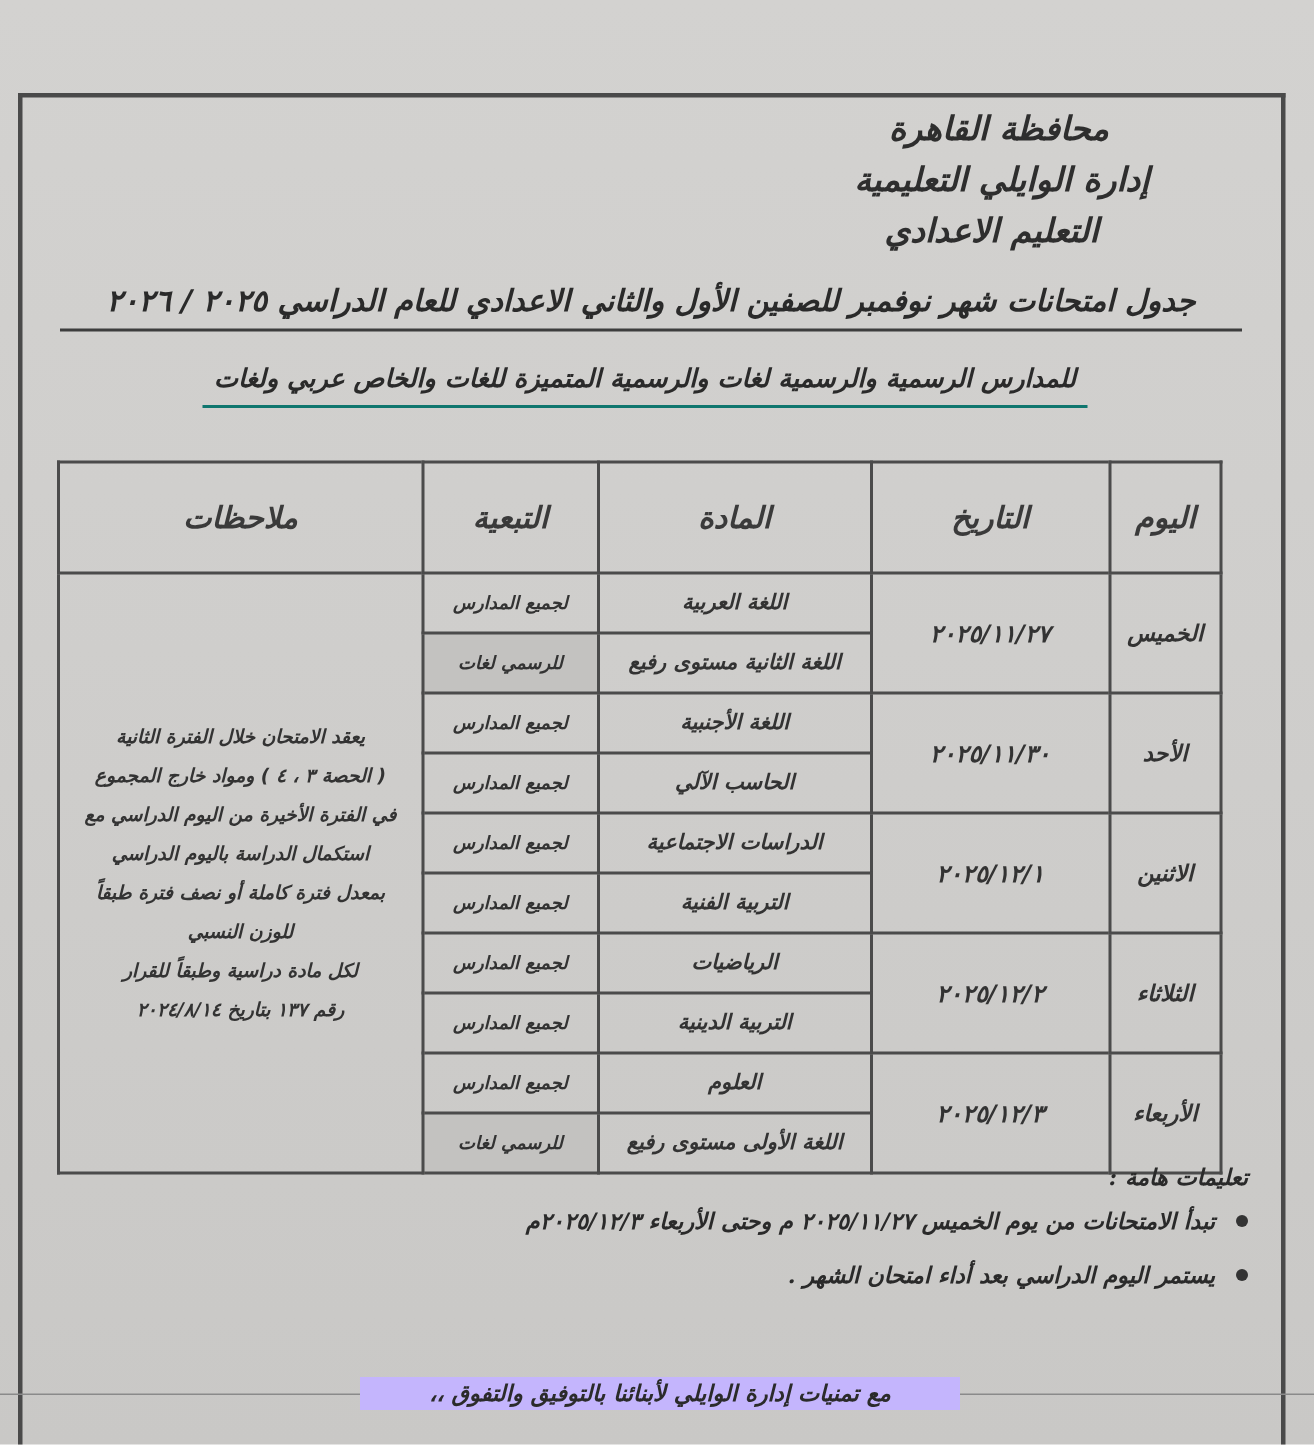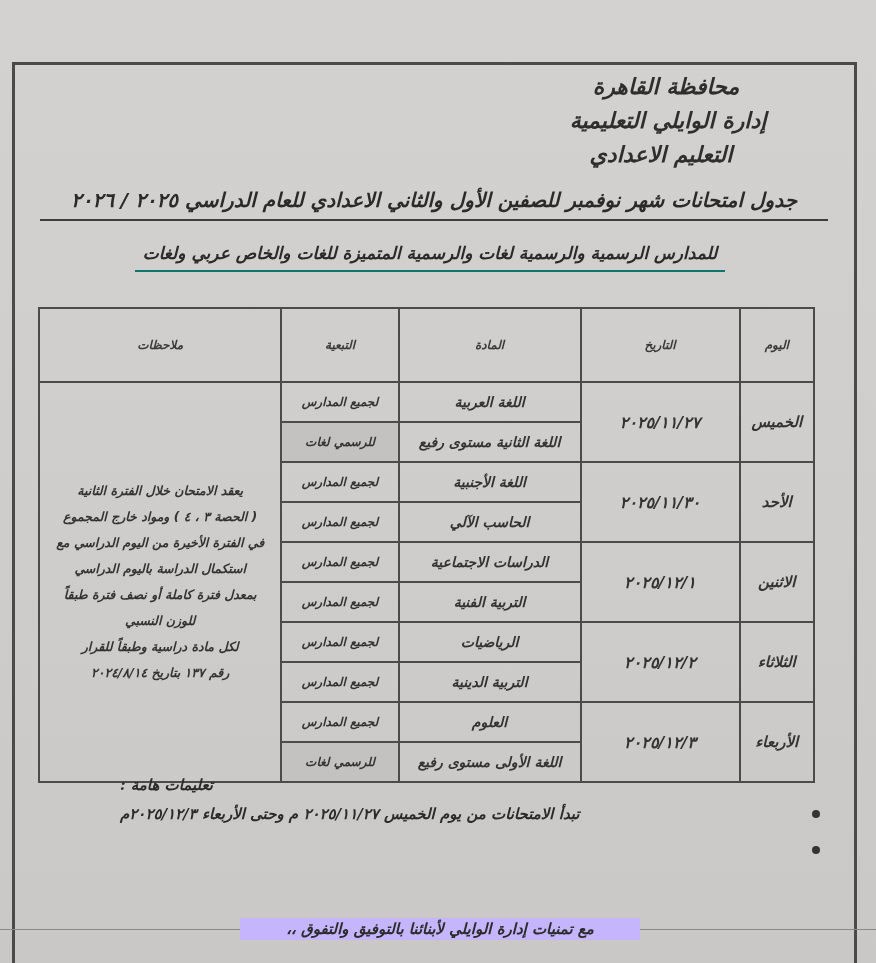--- a/index.html
+++ b/index.html
@@ -42,41 +42,41 @@
     position: absolute; left: 38px; top: 307px; width: 777px; height: 464px;
     border-collapse: collapse; direction: rtl;
     font-family: "DejaVu Sans", sans-serif; font-style: italic; font-weight: bold;
     color: #333;
   }
   table.schedule td, table.schedule th {
     border: 2px solid #4b4b4b; text-align: center; vertical-align: middle;
     padding: 0;
   }
   table.schedule th {
-    height: 72px; font-size: 12px; font-weight: bold; color: #3a3a3a;
+    height: 72px; font-size: 20px; font-weight: bold; color: #3a3a3a;
   }
   .col-day { width: 73px; border-radius: 10px; }
   .col-date { width: 159px; }
   .col-subject { width: 183px; }
   .col-aff { width: 117px; }
   .col-notes { width: 245px; }
   td.day { font-size: 15px; }
   td.date { font-size: 16px; letter-spacing: 1px; direction: rtl; }
   td.subject { font-size: 14px; height: 38px; }
   td.aff { font-size: 12px; }
   td.aff.shaded { background: #c3c2c0; }
   td.notes {
     font-size: 12.5px; line-height: 26px; padding: 0 6px;
     vertical-align: middle;
   }
   td.notes div { text-align: center; }
 
   .instructions {
-    position: absolute; right: 56px; top: 776px; width: 700px;
-    direction: rtl; text-align: left;
+    position: absolute; right: 44px; top: 776px; width: 700px;
+    direction: rtl; text-align: right;
     font-family: "DejaVu Serif", serif; font-style: italic; font-weight: bold;
     color: #2a2a2a;
   }
   .instructions .inst-title { font-size: 15px; margin-bottom: 10px; margin-right: 0; }
   .instructions ul { list-style: none; margin: 0; padding: 0 22px 0 0; }
   .instructions li {
     position: relative; font-size: 15px; line-height: 20px; margin-bottom: 16px;
   }
   .instructions li .bullet {
     position: absolute; right: -22px; top: 6px; width: 8px; height: 8px;
@@ -190,18 +190,19 @@
 
 <div class="instructions">
   <div class="inst-title">تعليمات هامة :</div>
   <ul>
     <li>
       <span class="bullet"></span>
       <span>تبدأ الامتحانات من يوم الخميس ٢٠٢٥/١١/٢٧ م وحتى الأربعاء ٢٠٢٥/١٢/٣م</span>
     </li>
     <li>
       <span class="bullet"></span>
+      <span>يستمر اليوم الدراسي بعد أداء امتحان الشهر .</span>
     </li>
   </ul>
 </div>
 
 <div class="footer-line"></div>
 <div class="footer-text">مع تمنيات إدارة الوايلي لأبنائنا بالتوفيق والتفوق ،،</div>
 
 </body></html>

